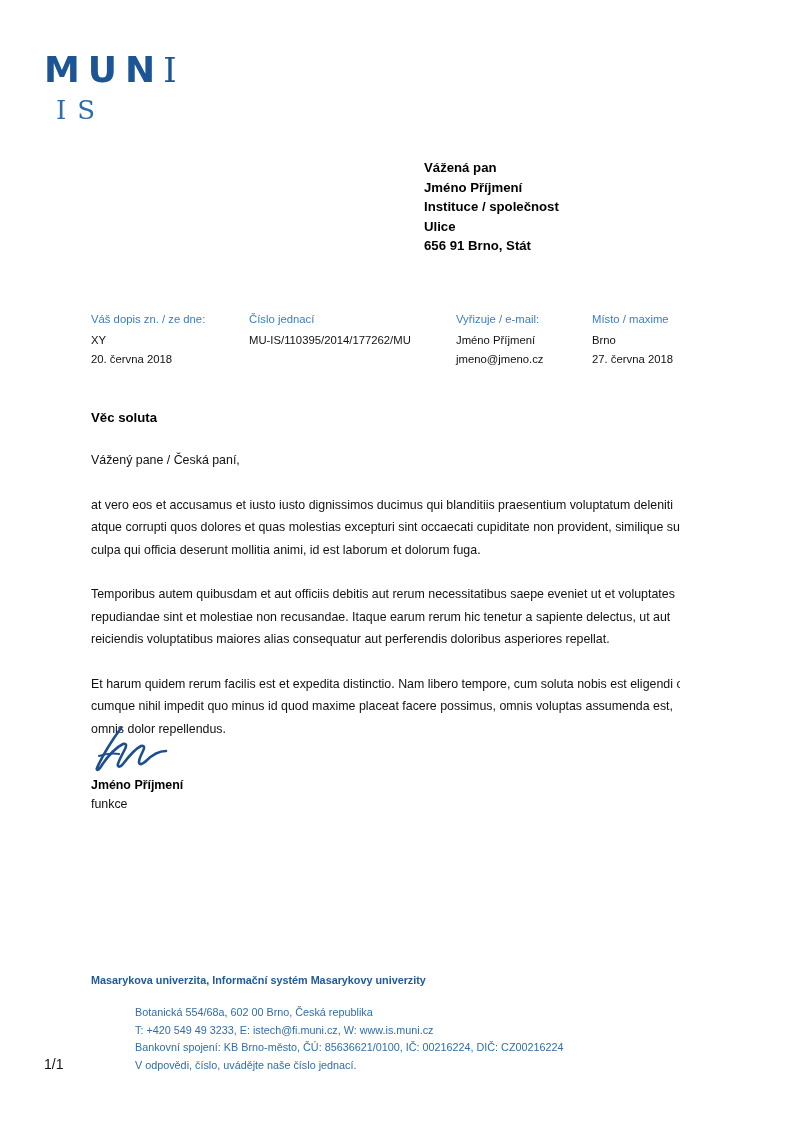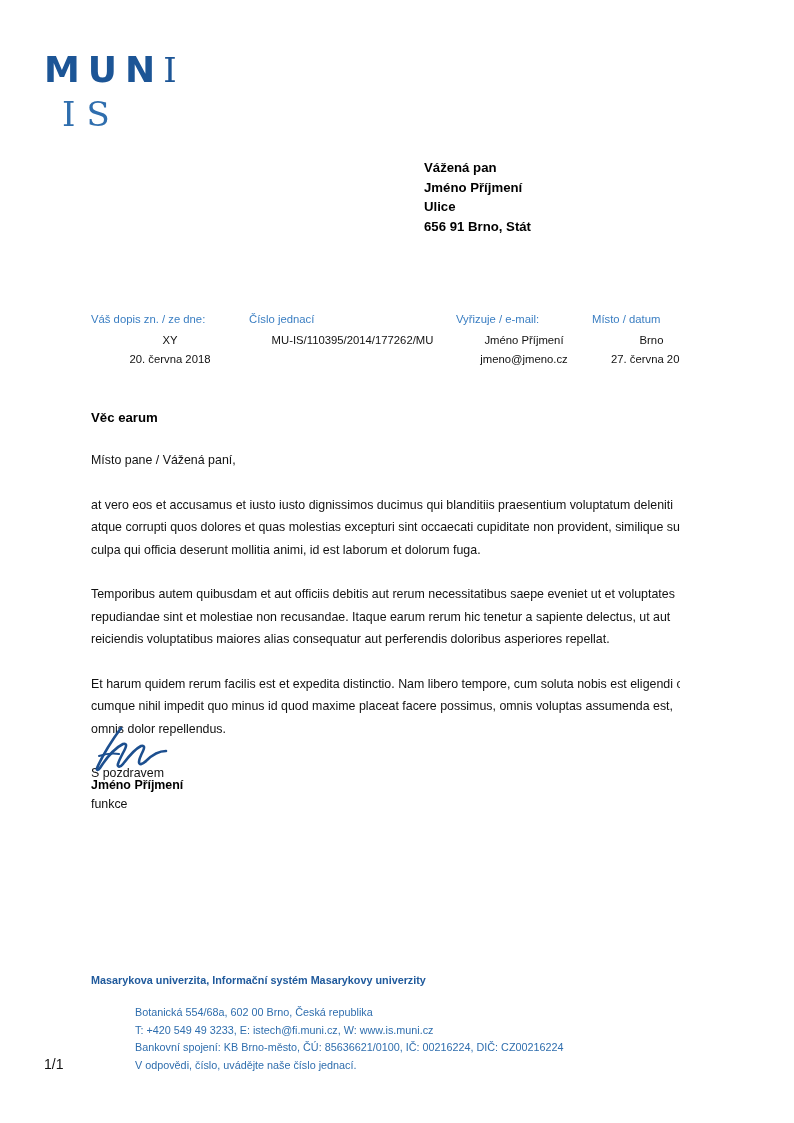--- a/index.html
+++ b/index.html
@@ -41,24 +41,24 @@
   }
   .logo-row1 .thin-i {
     font-family: "DejaVu Serif", serif;
     font-weight: 400;
     font-size: 34px;
     color: #1c5596;
   }
   .logo-row2 {
     display: block;
     margin-top: 9px;
-    margin-left: 18px;
+    margin-left: 12px;
     font-family: "DejaVu Serif", serif;
     font-weight: 400;
-    font-size: 34px;
+    font-size: 26px;
     letter-spacing: 11px;
     color: #2f6eae;
   }
 
   
   .recipient {
     position: absolute;
     left: 424px;
     top: 158px;
     width: 320px;
@@ -89,21 +89,21 @@
     white-space: nowrap;
   }
   .refblock .c1 { width: 158px; }
   .refblock .c2 { width: 207px; }
   .refblock .c3 { width: 136px; }
   .refblock .c4 { width: auto; }
   .refblock .hdr td {
     color: #3a7ec2;
     padding-bottom: 1px;
   }
-  .refblock .val td { color: #111111; text-align: center; }
+  .refblock .val td { color: #111111; }
 
   
   .subject {
     position: absolute;
     left: 91px;
     top: 410px;
     font-size: 13.2px;
     font-weight: 700;
     color: #000000;
   }
@@ -184,57 +184,57 @@
 <div class="page">
 
   <div class="logo">
     <span class="logo-row1"><span>MUN</span><span class="thin-i">I</span></span>
     <span class="logo-row2">IS</span>
   </div>
 
   <div class="recipient">
     <div>Vážená pan</div>
     <div>Jméno Příjmení</div>
+    <div>Instituce / společnost</div>
     <div>Ulice</div>
     <div>656 91 Brno, Stát</div>
   </div>
 
   <div class="refblock">
     <table>
       <tbody>
           <tr class="hdr">
         <td class="c1">Váš dopis zn. / ze dne:</td>
         <td class="c2">Číslo jednací</td>
         <td class="c3">Vyřizuje / e-mail:</td>
-        <td class="c4">Místo / datum</td>
+        <td class="c4">Místo / maxime</td>
       </tr>
       <tr class="val">
         <td class="c1">XY</td>
         <td class="c2">MU-IS/110395/2014/177262/MU</td>
         <td class="c3">Jméno Příjmení</td>
         <td class="c4">Brno</td>
       </tr>
       <tr class="val">
         <td class="c1">20. června 2018</td>
         <td class="c2"></td>
         <td class="c3">jmeno@jmeno.cz</td>
         <td class="c4">27. června 2018</td>
       </tr>
     </tbody>
       </table>
   </div>
 
-  <div class="subject">Věc earum</div>
+  <div class="subject">Věc soluta</div>
 
   <div class="bodyblock">
-    <p class="greeting">Místo pane / Vážená paní,</p>
+    <p class="greeting">Vážený pane / Česká paní,</p>
     <p class="para">at vero eos et accusamus et iusto iusto dignissimos ducimus qui blanditiis praesentium voluptatum deleniti atque corrupti quos dolores et quas molestias excepturi sint occaecati cupiditate non provident, similique sunt in culpa qui officia deserunt mollitia animi, id est laborum et dolorum fuga.</p>
     <p class="para">Temporibus autem quibusdam et aut officiis debitis aut rerum necessitatibus saepe eveniet ut et voluptates repudiandae sint et molestiae non recusandae. Itaque earum rerum hic tenetur a sapiente delectus, ut aut reiciendis voluptatibus maiores alias consequatur aut perferendis doloribus asperiores repellat.</p>
     <p class="para">Et harum quidem rerum facilis est et expedita distinctio. Nam libero tempore, cum soluta nobis est eligendi optio cumque nihil impedit quo minus id quod maxime placeat facere possimus, omnis voluptas assumenda est, omnis dolor repellendus.</p>
-    <p class="closing">S pozdravem</p>
   </div>
 
   <div class="signature">
     <svg width="120" height="48" viewBox="0 0 120 48" fill="none" xmlns="http://www.w3.org/2000/svg">
       <path d="M30 2 C22 13, 13 26, 6 42 C5 44, 7 45, 9 42 C16 31, 24 22, 32 18 C35 17, 36 19, 34 23 C31 29, 28 34, 27 38 C26 41, 29 42, 32 38 C38 30, 44 23, 50 20 C53 19, 54 21, 52 25 C50 29, 48 33, 48 36 C48 39, 51 39, 55 35 C61 29, 68 25, 75 25" stroke="#1c4f8f" stroke-width="2.6" stroke-linecap="round" stroke-linejoin="round"></path>
       <path d="M8 30 C14 28, 22 27, 28 28" stroke="#1c4f8f" stroke-width="2" stroke-linecap="round"></path>
     </svg>
   </div>
 
   <div class="signer-name">Jméno Příjmení</div>

